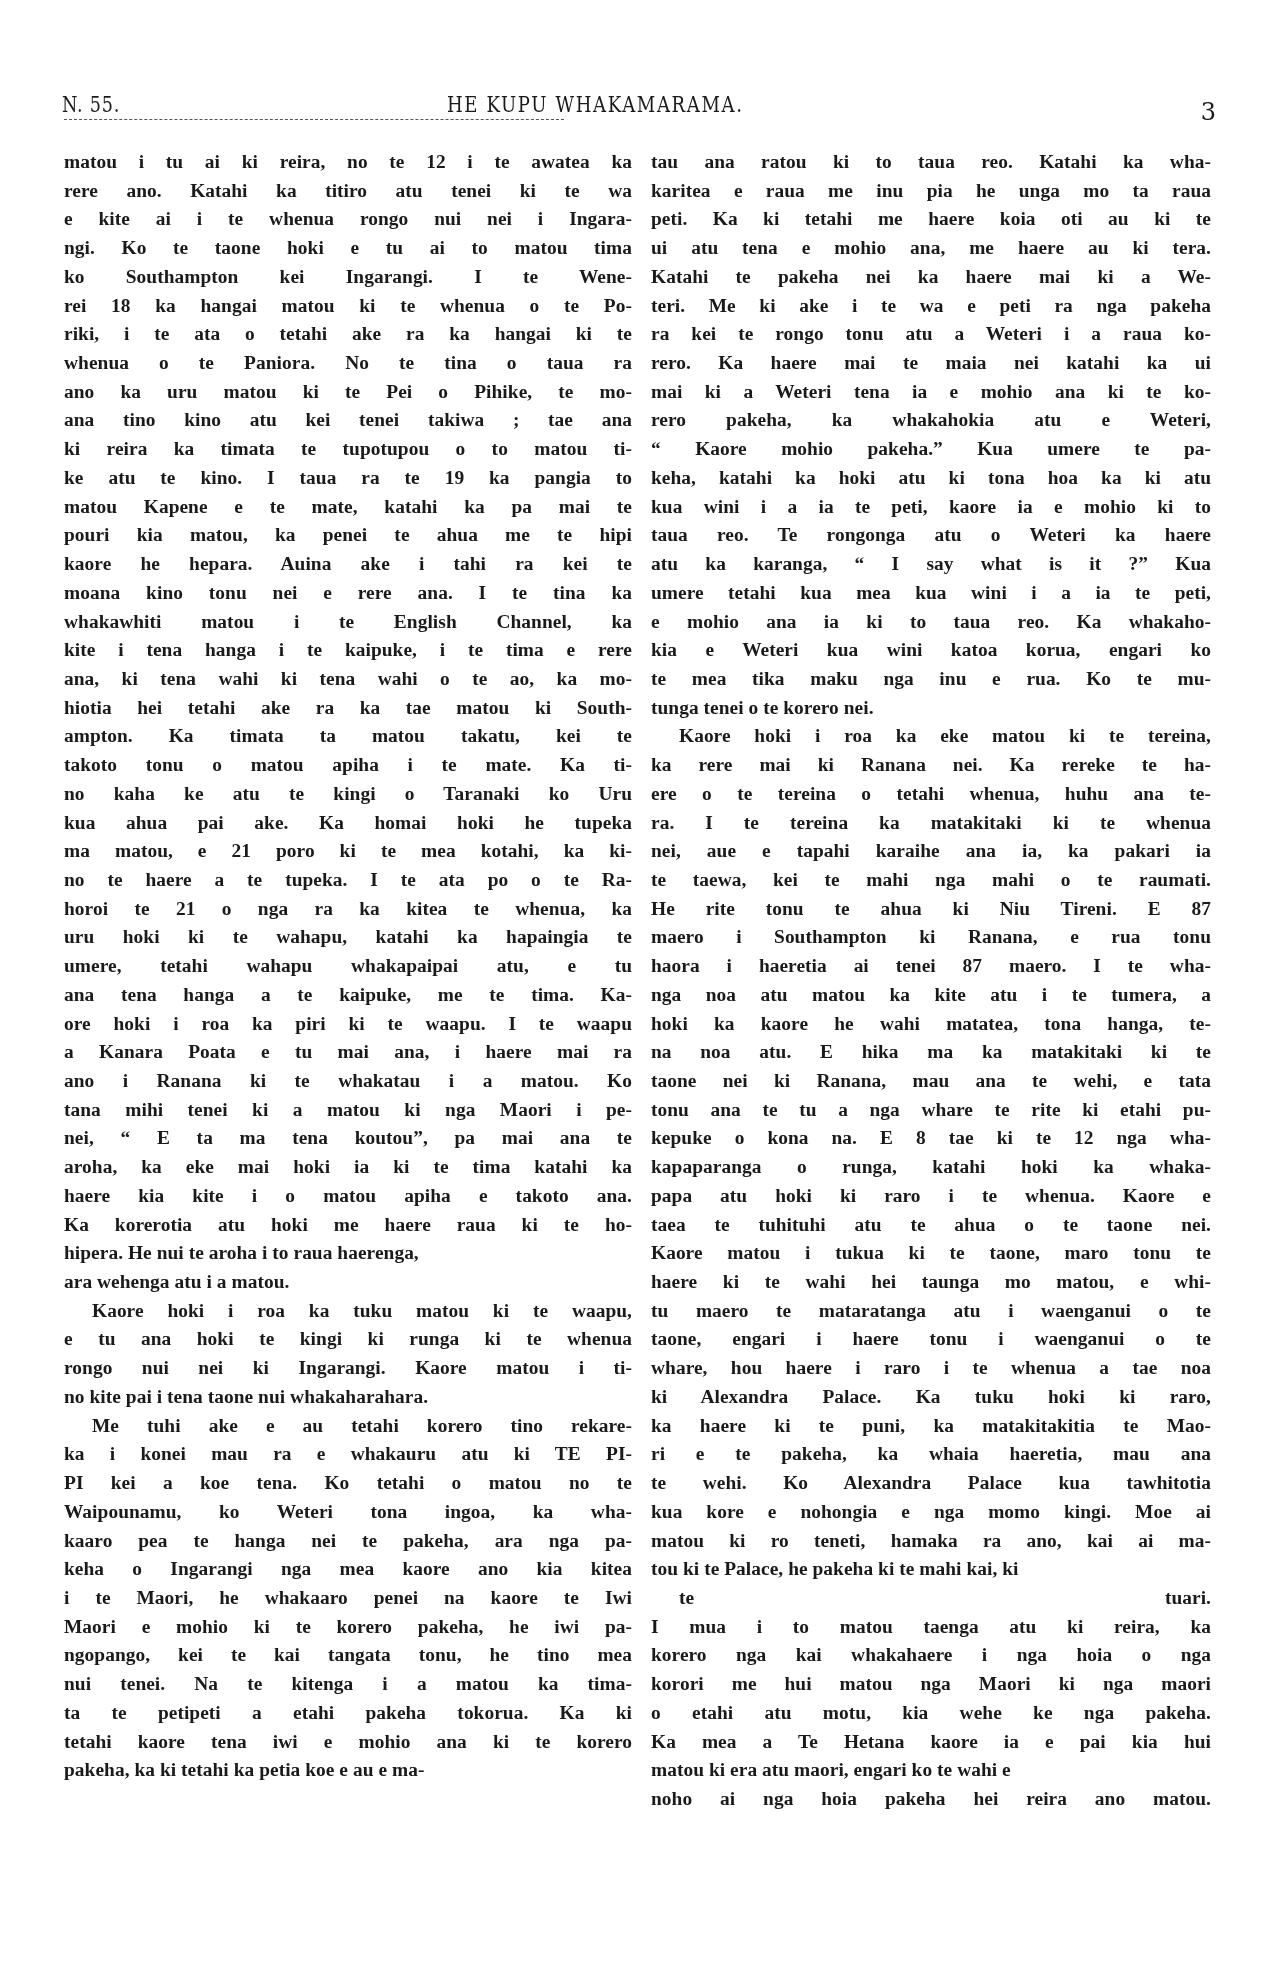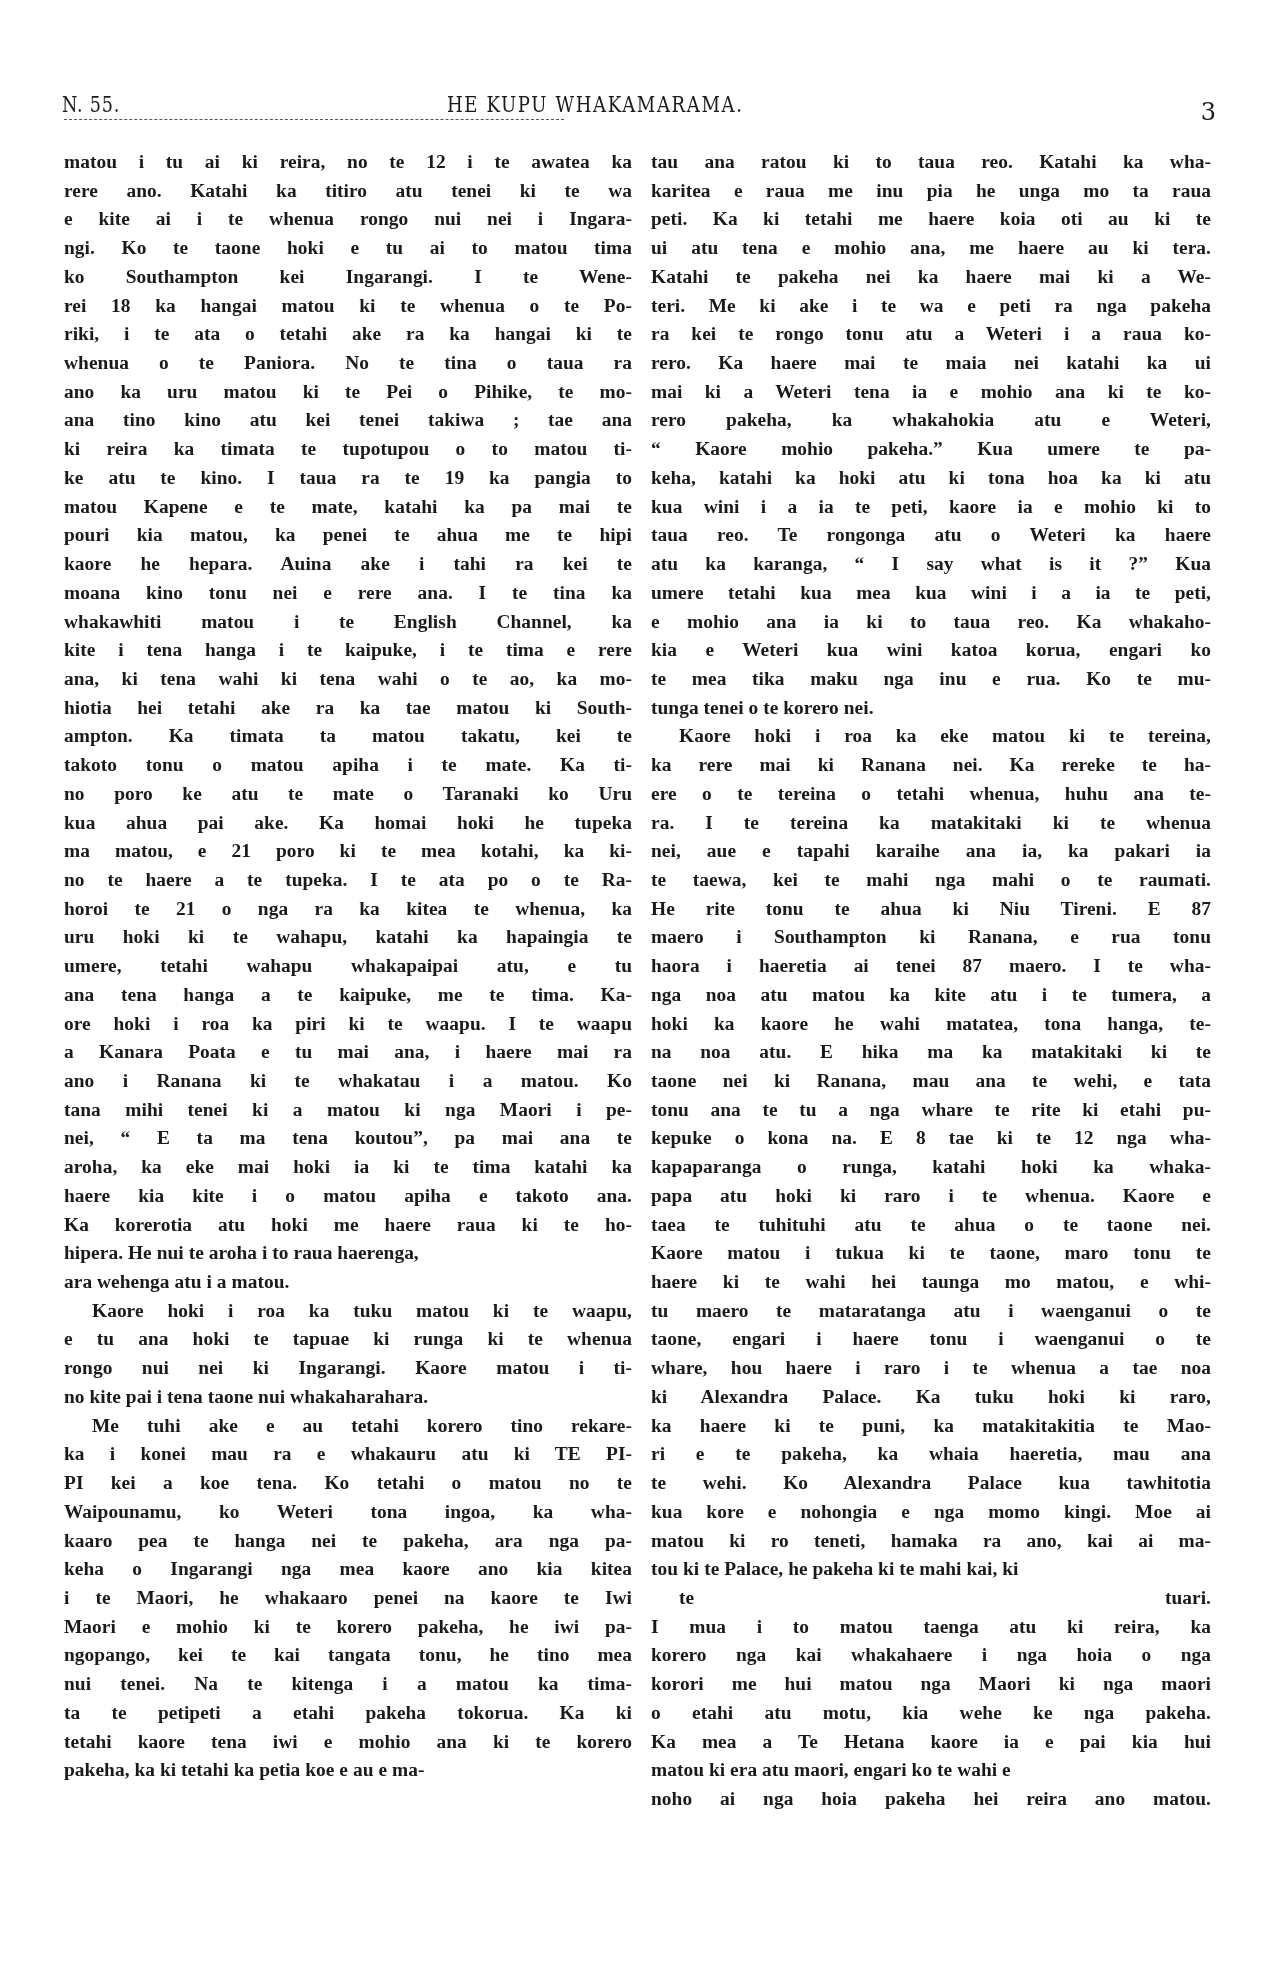--- a/index.html
+++ b/index.html
@@ -45,40 +45,40 @@
     <span class="line">matou Kapene e te mate, katahi ka pa mai te</span>
     <span class="line">pouri kia matou, ka penei te ahua me te hipi</span>
     <span class="line">kaore he hepara.  Auina ake i tahi ra kei te</span>
     <span class="line">moana kino tonu nei e rere ana.  I te tina ka</span>
     <span class="line">whakawhiti matou i te English Channel, ka</span>
     <span class="line">kite i tena hanga i te kaipuke, i te tima e rere</span>
     <span class="line">ana, ki tena wahi ki tena wahi o te ao, ka mo-</span>
     <span class="line">hiotia hei tetahi ake ra ka tae matou ki South-</span>
     <span class="line">ampton.  Ka timata ta matou takatu, kei te</span>
     <span class="line">takoto tonu o matou apiha i te mate.  Ka ti-</span>
-    <span class="line">no poro ke atu te mate o Taranaki ko Uru</span>
+    <span class="line">no kaha ke atu te kingi o Taranaki ko Uru</span>
     <span class="line">kua ahua pai ake.  Ka homai hoki he tupeka</span>
     <span class="line">ma matou, e 21 poro ki te mea kotahi, ka ki-</span>
     <span class="line">no te haere a te tupeka.  I te ata po o te Ra-</span>
     <span class="line">horoi te 21 o nga ra ka kitea te whenua, ka</span>
     <span class="line">uru hoki ki te wahapu, katahi ka hapaingia te</span>
     <span class="line">umere, tetahi wahapu whakapaipai atu, e tu</span>
     <span class="line">ana tena hanga a te kaipuke, me te tima.  Ka-</span>
     <span class="line">ore hoki i roa ka piri ki te waapu.  I te waapu</span>
     <span class="line">a Kanara Poata e tu mai ana, i haere mai ra</span>
     <span class="line">ano i Ranana ki te whakatau i a matou.  Ko</span>
     <span class="line">tana mihi tenei ki a matou ki nga Maori i pe-</span>
     <span class="line">nei, “ E ta ma tena koutou”, pa mai ana te</span>
     <span class="line">aroha, ka eke mai hoki ia ki te tima katahi ka</span>
     <span class="line">haere kia kite i o matou apiha e takoto ana.</span>
     <span class="line">Ka korerotia atu hoki me haere raua ki te ho-</span>
     <span class="line last">hipera.  He nui te aroha i to raua haerenga,</span>
     <span class="line last">ara wehenga atu i a matou.</span>
     <span class="line indent">Kaore hoki i roa ka tuku matou ki te waapu,</span>
-    <span class="line">e tu ana hoki te tapuae ki runga ki te whenua</span>
+    <span class="line">e tu ana hoki te kingi ki runga ki te whenua</span>
     <span class="line">rongo nui nei ki Ingarangi.  Kaore matou i ti-</span>
     <span class="line last">no kite pai i tena taone nui whakaharahara.</span>
     <span class="line indent">Me tuhi ake e au tetahi korero tino rekare-</span>
     <span class="line">ka i konei mau ra e whakauru atu ki TE PI-</span>
     <span class="line">PI kei a koe tena.  Ko tetahi o matou no te</span>
     <span class="line">Waipounamu, ko Weteri tona ingoa, ka wha-</span>
     <span class="line">kaaro pea te hanga nei te pakeha, ara nga pa-</span>
     <span class="line">keha o Ingarangi nga mea kaore ano kia kitea</span>
     <span class="line">i te Maori, he whakaaro penei na kaore te Iwi</span>
     <span class="line">Maori e mohio ki te korero pakeha, he iwi pa-</span>

